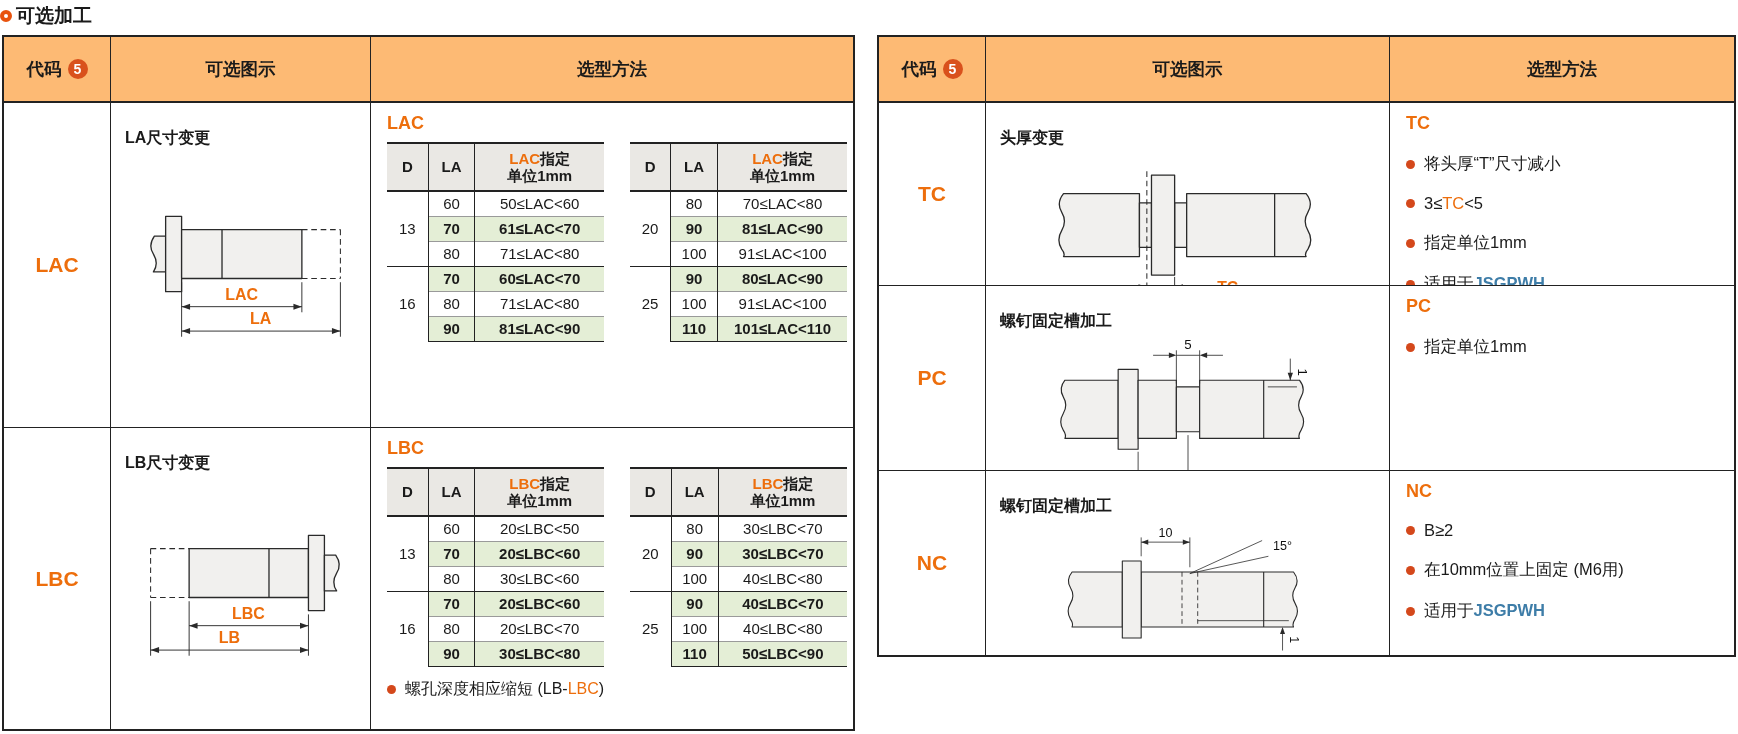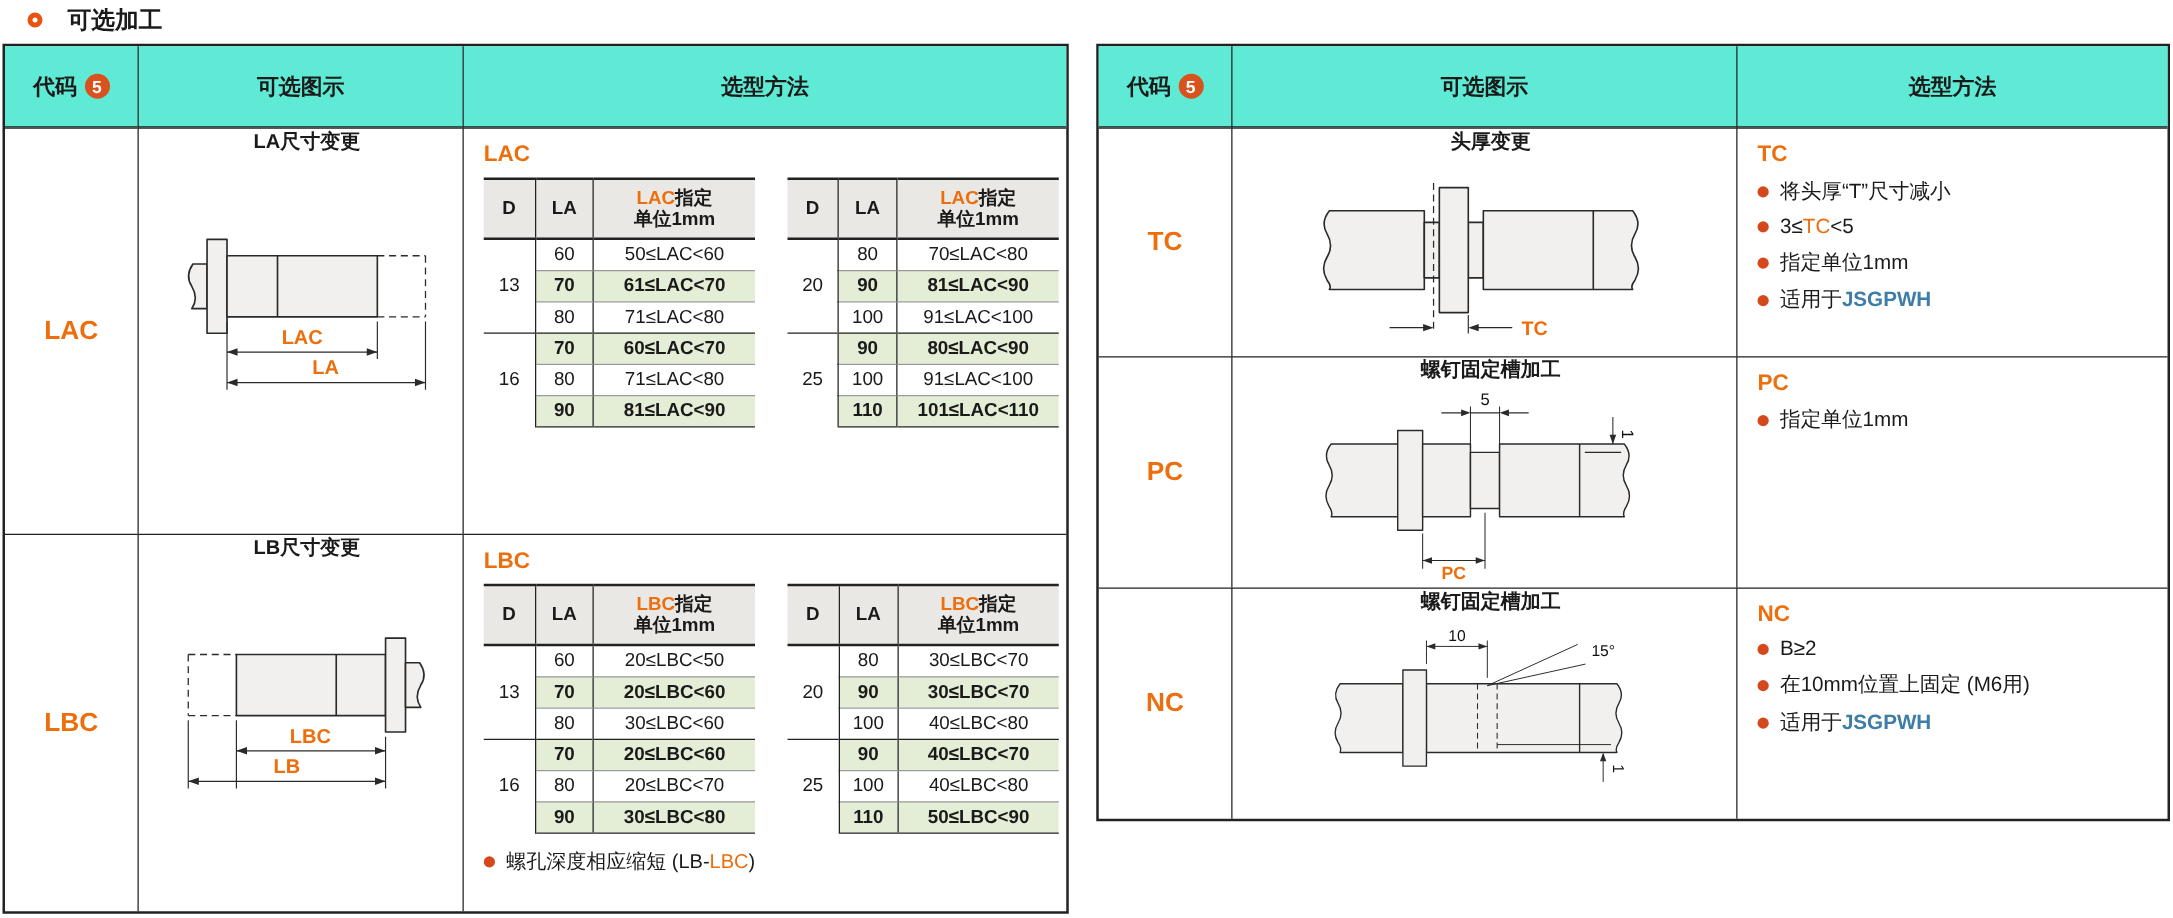--- a/index.html
+++ b/index.html
@@ -5,42 +5,42 @@
   * { margin:0; padding:0; box-sizing:border-box; }
   html,body { background:#fff; }
   body {
     width:1738px; height:734px; position:relative; overflow:hidden;
     font-family:"Liberation Sans","DejaVu Sans",sans-serif; color:#1a1a1a;
   }
   .acc { color:#ed6e0c; }
   .link { color:#3e7da8; font-weight:bold; }
 
   
-  .page-title { position:absolute; left:22px; top:3px; display:flex; align-items:center; gap:20px;
+  .page-title { position:absolute; left:0; top:3px; display:flex; align-items:center; gap:4px;
     font-size:19px; font-weight:bold;justify-content:flex-end; }
   .ring { width:12px; height:12px; border:4.5px solid #e8530e; border-radius:50%; }
 
   
   .tbl { position:absolute; border:2px solid #222; display:grid; background:#fff; }
   #left-tbl  { left:2px;   top:35px; width:853px; height:696px;
                grid-template-columns:106px 260px 1fr; grid-template-rows:65px 325px 1fr; }
   #right-tbl { left:877px; top:35px; width:859px; height:622px;
                grid-template-columns:106px 404px 1fr; grid-template-rows:65px 183px 185px 1fr; }
   .tbl > div { border-left:1.5px solid #222; border-top:1.5px solid #222; overflow:hidden; }
   .tbl > div.c1 { border-left:none; }
-  .tbl > div.hd { border-top:none; border-bottom:1.5px solid #222; background:#5eead4;
+  .tbl > div.hd { border-top:none; border-bottom:1.5px solid #222; background:#fdba74;
     display:flex; align-items:center; justify-content:center; gap:6px;
     font-weight:bold; font-size:17.5px; }
   .badge { width:20px; height:20px; border-radius:50%; background:#d9511c; color:#fff;
     font-size:14px; font-weight:bold; display:flex; align-items:center; justify-content:center; }
 
   .code-cell { display:flex; align-items:center; justify-content:center;
     font-size:21px; font-weight:bold; color:#ed6e0c; }
 
-  .illus-cell { padding:0 4px 0 14px;text-align:center; }
+  .illus-cell { padding:25px 4px 0 14px; }
   .illus-title { font-size:16px; font-weight:bold; }
   .illus-cell svg { display:block; margin:0 auto; }
 
   .method-cell { padding:10px 6px 0 16px; }
   .method-title { font-size:18px; font-weight:bold; color:#ed6e0c; }
 
   
   .subwrap { display:flex; gap:26px; margin-top:8px; }
   table.sub { border-collapse:collapse; text-align:center; }
   .sub th { background:#eae8e4; font-size:15px; font-weight:bold; line-height:1.15;
@@ -52,21 +52,21 @@
   .sub td.rg { border-left:1.2px solid #222; }
   .sub tbody tr:not(:first-child):not(.grp) td { border-top:1px solid #9a9a9a; }
   .sub tbody tr.grp td { border-top:1.7px solid #222; }
   .sub tbody tr:last-child td { border-bottom:1.7px solid #222; }
   .sub td.hl { background:#e4eed6;font-weight:bold; }
 
   .note { display:flex; align-items:center; gap:9px; margin-top:12px; font-size:16px; }
   .dot { width:9px; height:9px; border-radius:50%; background:#d4481b; flex:none; }
 
   .bullets { list-style:none; margin-top:4px; }
-  .bullets li { display:flex; align-items:center; gap:9px; margin:8px 0; font-size:16.5px; }
+  .bullets li { display:flex; align-items:center; gap:9px; margin:19px 0; font-size:16.5px; }
 
   
   .part { fill:#f1f0ee; stroke:#2a2a2a; stroke-width:1.4; stroke-linejoin:round; }
   .ln   { stroke:#2a2a2a; stroke-width:1.4; fill:none; }
   .thin { stroke:#2a2a2a; stroke-width:1;   fill:none; }
   .dash { stroke:#2a2a2a; stroke-width:1.1; fill:none; stroke-dasharray:6 4; }
   .ah   { fill:#2a2a2a; stroke:none; }
   text.dim  { font-family:"Liberation Sans","DejaVu Sans",sans-serif; font-size:17px; font-weight:bold; fill:#ed6e0c; }
   text.ndim { font-family:"Liberation Sans","DejaVu Sans",sans-serif; font-size:16px; fill:#111; }
 

